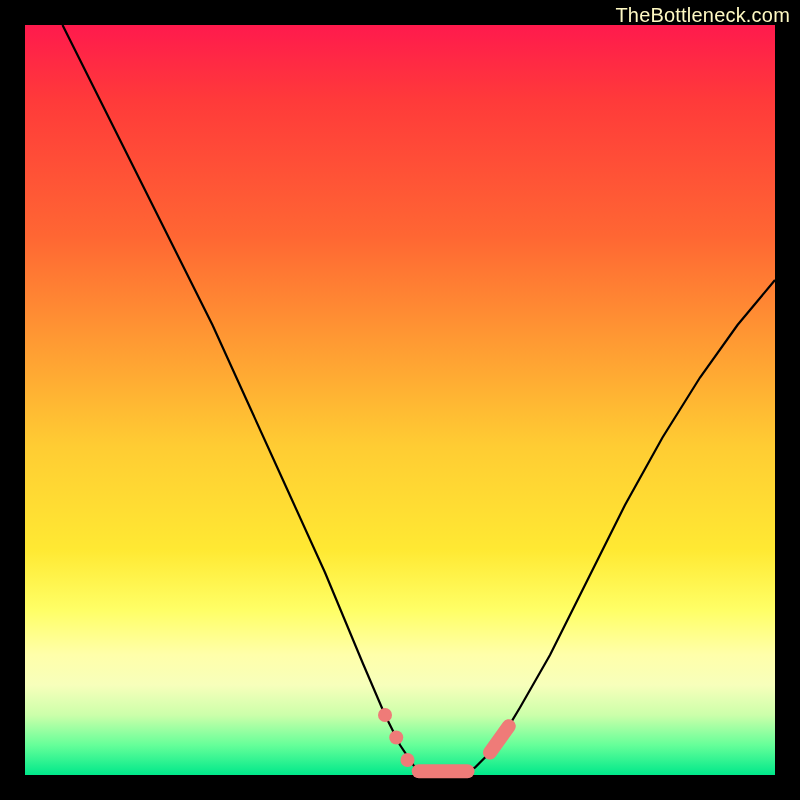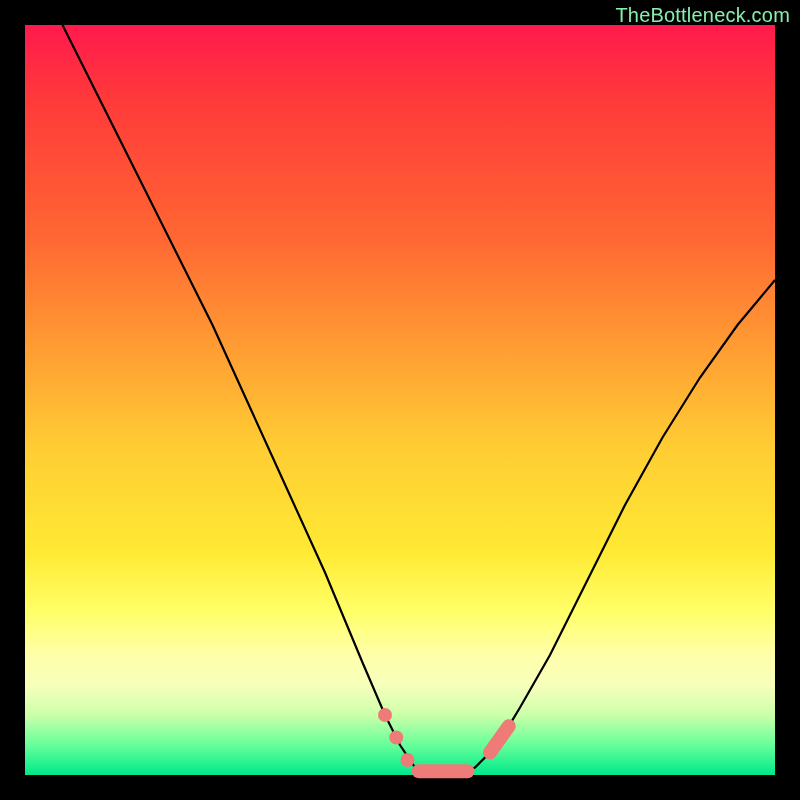--- a/index.html
+++ b/index.html
@@ -29,21 +29,21 @@
       #f7ffbb 88%,
       #ccffaa 92%,
       #66ff99 96%,
       #00e88a 100%
     );
   }
   .watermark {
     position: absolute;
     top: 4px;
     right: 10px;
-    color: #86efac;
+    color: #fef9c3;
     font-size: 20px;
     font-weight: 500;
     letter-spacing: 0.2px;
     user-select: none;
   }
   svg.curve {
     position: absolute;
     left: 0;
     top: 0;
     width: 750px;

